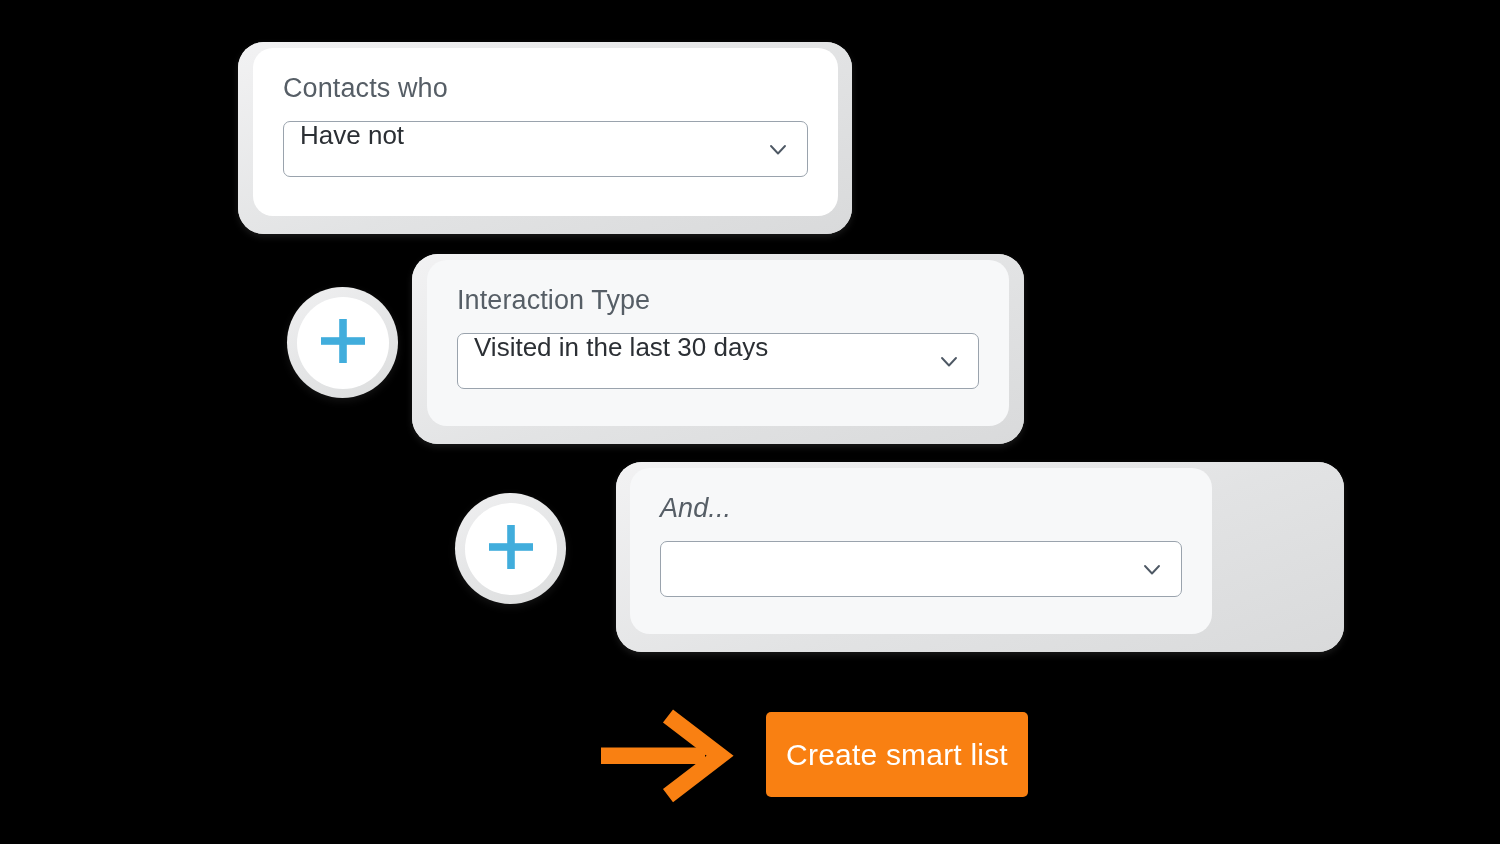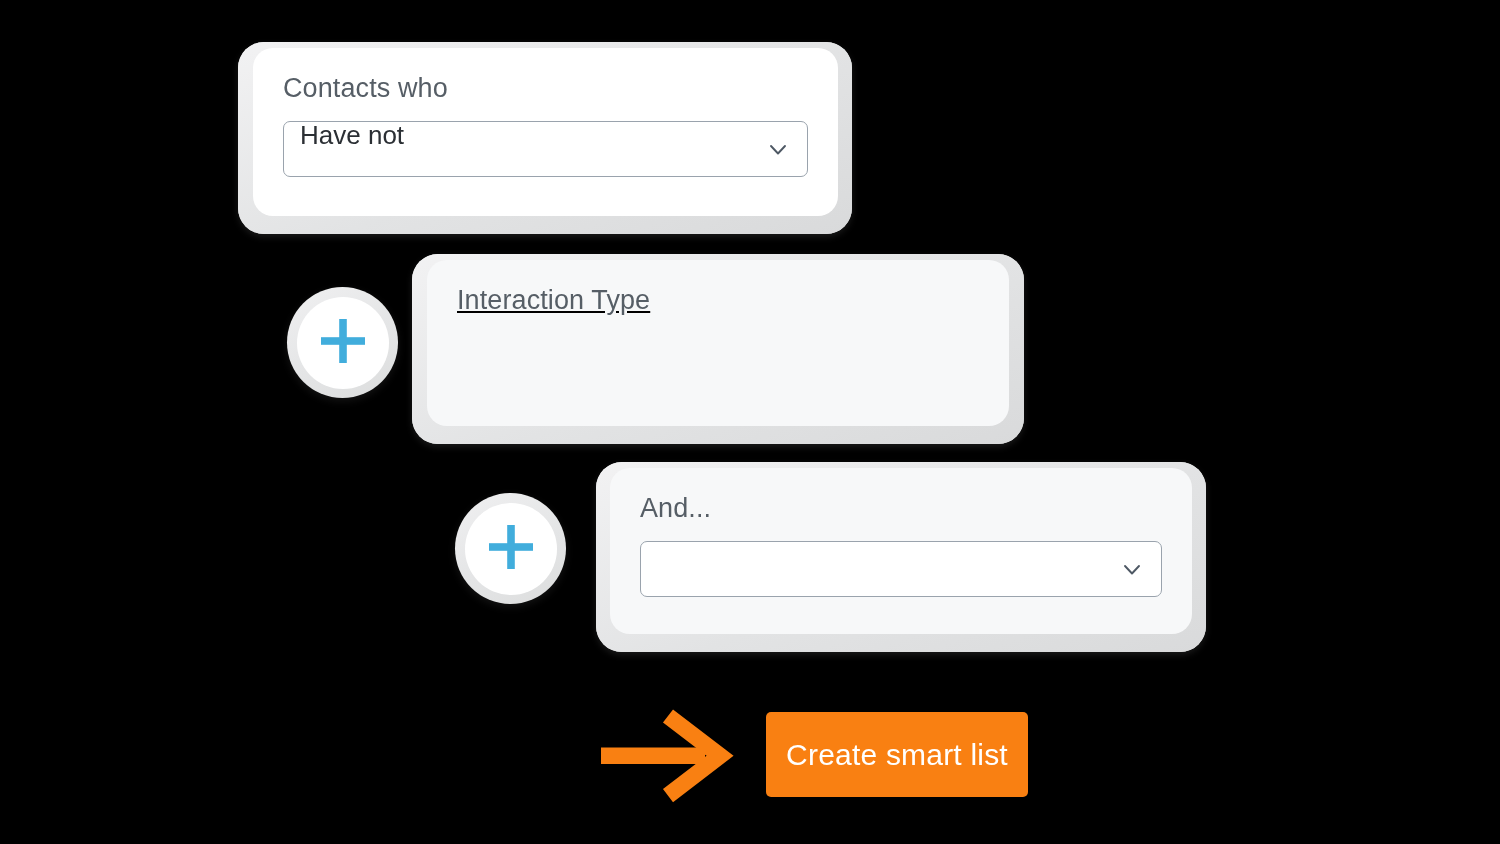--- a/index.html
+++ b/index.html
@@ -150,37 +150,45 @@
       <span class="plus-glyph">
         <svg viewBox="0 0 56 56" width="56" height="56" aria-hidden="true">
           <rect x="24.2" y="6" width="7.6" height="44" fill="#41addc"></rect>
           <rect x="6" y="24.2" width="44" height="7.6" fill="#41addc"></rect>
         </svg>
       </span>
     </div>
   </div>
 
   <div class="card-frame" style="left:412px; top:254px; width:612px; height:190px;">
-    <div class="card-inner tinted" style="left:15px; top:6px; width:582px; height:166px;text-decoration:underline;">
+    <div class="card-inner tinted" style="left:15px; top:6px; width:582px; height:166px;">
       <div class="card-label">Interaction Type</div>
+      <div class="select">
+        <span class="select-value">Visited in the last 30 days</span>
+        <span class="chevron">
+          <svg viewBox="0 0 26 26" width="26" height="26" aria-hidden="true">
+            <polyline points="6,10 13,17.5 20,10" fill="none" stroke="#4e5864" stroke-width="1.9" stroke-linecap="round" stroke-linejoin="round"></polyline>
+          </svg>
+        </span>
+      </div>
     </div>
   </div>
 
   <div class="plus-btn" style="left:455px; top:493px; width:111px; height:111px;">
     <div class="plus-inner" style="width:92px; height:92px;">
       <span class="plus-glyph">
         <svg viewBox="0 0 56 56" width="56" height="56" aria-hidden="true">
           <rect x="24.2" y="6" width="7.6" height="44" fill="#41addc"></rect>
           <rect x="6" y="24.2" width="44" height="7.6" fill="#41addc"></rect>
         </svg>
       </span>
     </div>
   </div>
 
-  <div class="card-frame" style="left:596px; top:462px; width:610px; height:190px;">
+  <div class="card-frame" style="left:616px; top:462px; width:728px; height:190px;font-style:italic;">
     <div class="card-inner tinted" style="left:14px; top:6px; width:582px; height:166px;">
       <div class="card-label">And...</div>
       <div class="select">
         <span class="chevron">
           <svg viewBox="0 0 26 26" width="26" height="26" aria-hidden="true">
             <polyline points="6,10 13,17.5 20,10" fill="none" stroke="#4e5864" stroke-width="1.9" stroke-linecap="round" stroke-linejoin="round"></polyline>
           </svg>
         </span>
       </div>
     </div>

